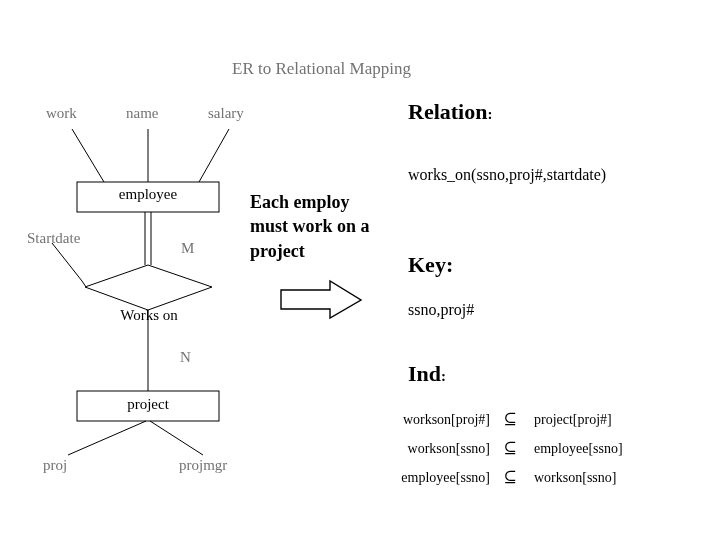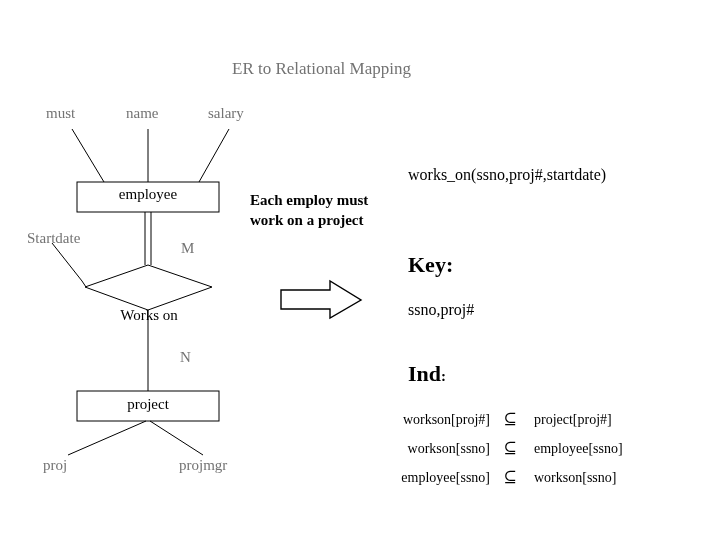--- a/index.html
+++ b/index.html
@@ -56,21 +56,21 @@
   .ent-employee { left: 77px; top: 186px; width: 142px; }
   .ent-project  { left: 77px; top: 396px; width: 142px; }
   .rel-label    { left: 85px; top: 279px; width: 128px; position: absolute;
                   font-size: 15px; text-align: center; margin-top: 28px; }
 
   .note {
     position: absolute;
     left: 250px;
     top: 190px;
     width: 130px;
-    font-size: 15px;
+    font-size: 18px;
     font-weight: bold;
     line-height: 1.35;
   }
 
   .head {
     position: absolute;
     font-weight: bold;
     font-size: 22px;
   }
   .head .colon { font-size: 15px; font-weight: bold; }
@@ -136,38 +136,41 @@
     <rect x="77" y="391" width="142" height="30" fill="#ffffff" stroke="#000" stroke-width="1"></rect>
 
     <line x1="146" y1="421" x2="68" y2="455" stroke="#000" stroke-width="1"></line>
     <line x1="150" y1="421" x2="203" y2="455" stroke="#000" stroke-width="1"></line>
 
     <polygon points="281,290 330,290 330,281 361,300 330,318 330,309 281,309" fill="#ffffff" stroke="#000" stroke-width="1.4" stroke-linejoin="miter"></polygon>
   </svg>
 
   <div class="txt title">ER to Relational Mapping</div>
 
-  <div class="txt attr attr-ssno">must</div>
+  <div class="txt attr attr-ssno">work</div>
   <div class="txt attr attr-name">name</div>
   <div class="txt attr attr-salary">salary</div>
 
   <div class="ent-label ent-employee">employee</div>
   <div class="ent-label ent-project">project</div>
 
   <div class="rel-label">Works on</div>
   <div class="txt attr attr-startdate">Startdate</div>
 
   <div class="txt card-m">M</div>
   <div class="txt card-n">N</div>
 
   <div class="txt attr attr-proj">proj</div>
   <div class="txt attr attr-projmgr">projmgr</div>
 
   <div class="note">Each employ must work on a project</div>
 
+  <div class="head head-relation">
+    <span>Relation</span><span class="colon">:</span>
+  </div>
   <div class="body-text relation-body">works_on(ssno,proj#,startdate)</div>
 
   <div class="head head-key">Key:</div>
   <div class="body-text key-body">ssno,proj#</div>
 
   <div class="head head-ind">
     <span>Ind</span><span class="colon">:</span>
   </div>
 
   <div class="ind-list">

